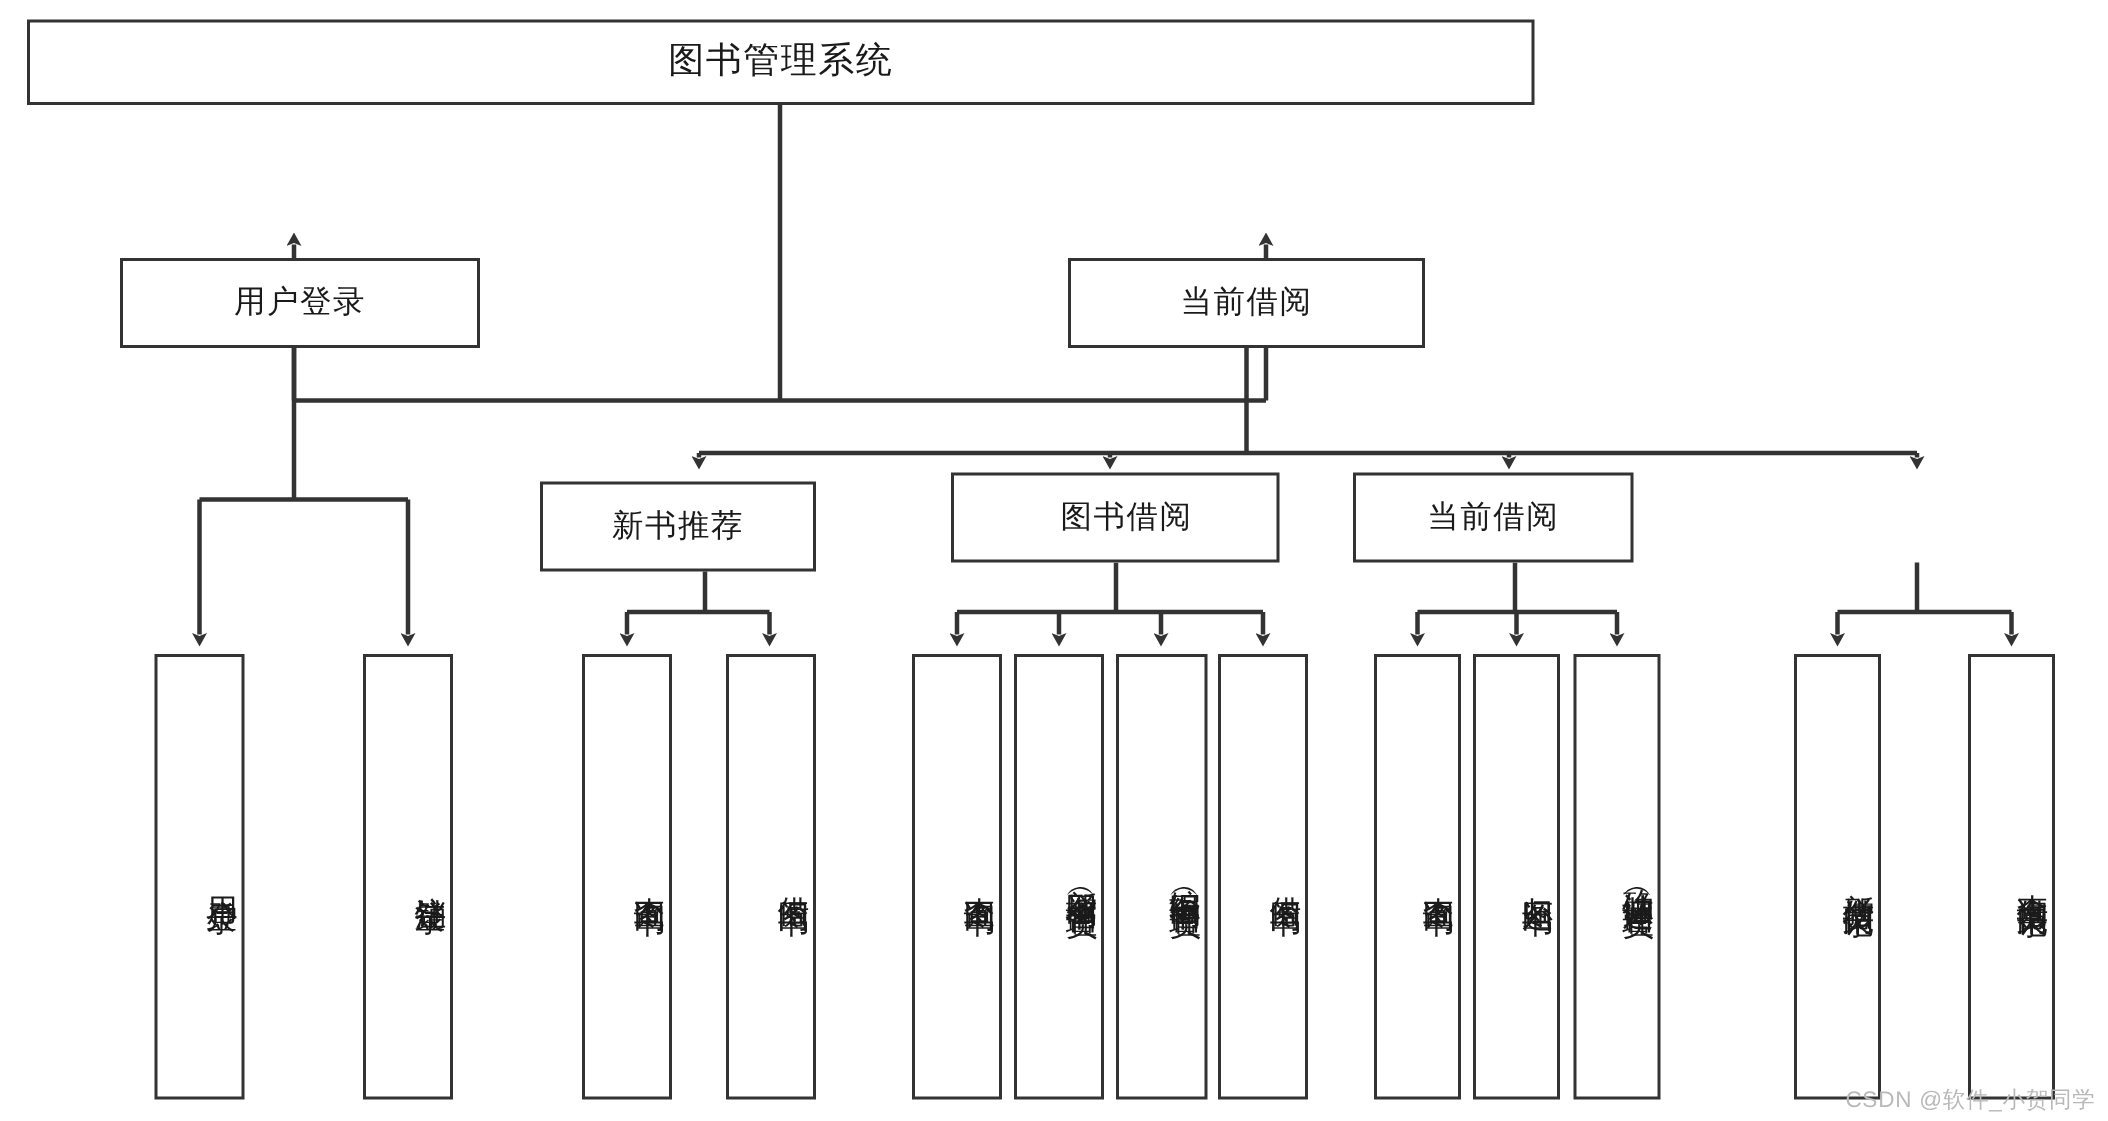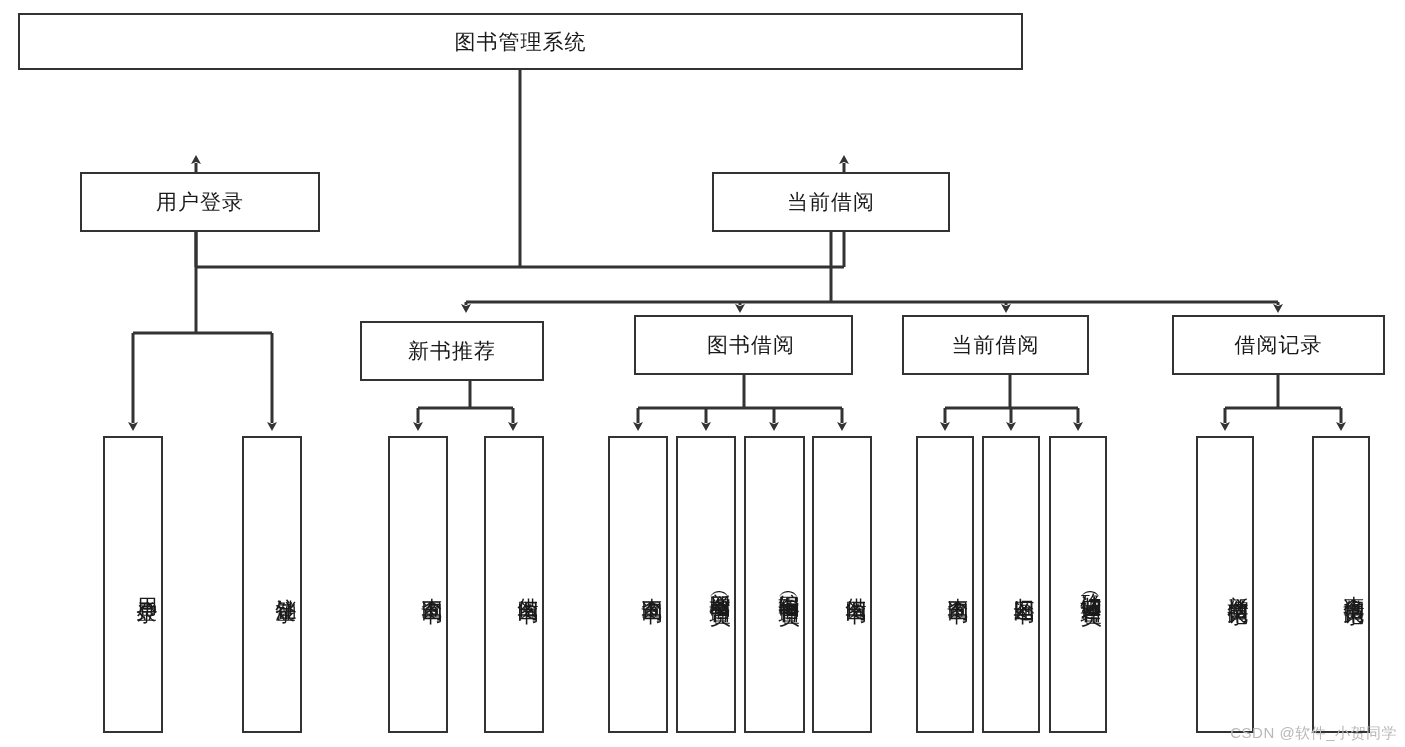--- a/index.html
+++ b/index.html
@@ -34,21 +34,21 @@
     align-items: center;
     justify-content: center;
     color: #1a1a1a;
   }
   .node.horiz {
     font-size: 21px;
     letter-spacing: 1px;
     line-height: 1.2;
   }
   .node.root {
-    font-size: 21px;
+    font-size: 24px;
   }
   .node.vert {
     writing-mode: vertical-rl;
     text-orientation: upright;
     font-size: 21px;
     letter-spacing: 2px;
     padding-top: 6px;
     padding-bottom: 6px;
     align-items: flex-start;
     justify-content: center;
@@ -157,23 +157,20 @@
 
   <div class="node horiz" style="left:360px; top:321px; width:184px; height:60px;text-align:center;">
     <span>新书推荐</span>
   </div>
   <div class="node horiz" style="left:634px; top:315px; width:219px; height:60px;padding-left:15px;">
     <span>图书借阅</span>
   </div>
   <div class="node horiz" style="left:902px; top:315px; width:187px; height:60px;">
     <span>当前借阅</span>
   </div>
-  <div class="node horiz" style="left:1172px; top:315px; width:213px; height:60px;">
-    <span>借阅记录</span>
-  </div>
 
   <div class="node vert" style="left:103px; top:436px; width:60px; height:297px;">
     <span class="vlabel">用户登录</span>
   </div>
   <div class="node vert" style="left:242px; top:436px; width:60px; height:297px;">
     <span class="vlabel">注销登录</span>
   </div>
 
   <div class="node vert" style="left:388px; top:436px; width:60px; height:297px;">
     <span class="vlabel">查询图书</span>

